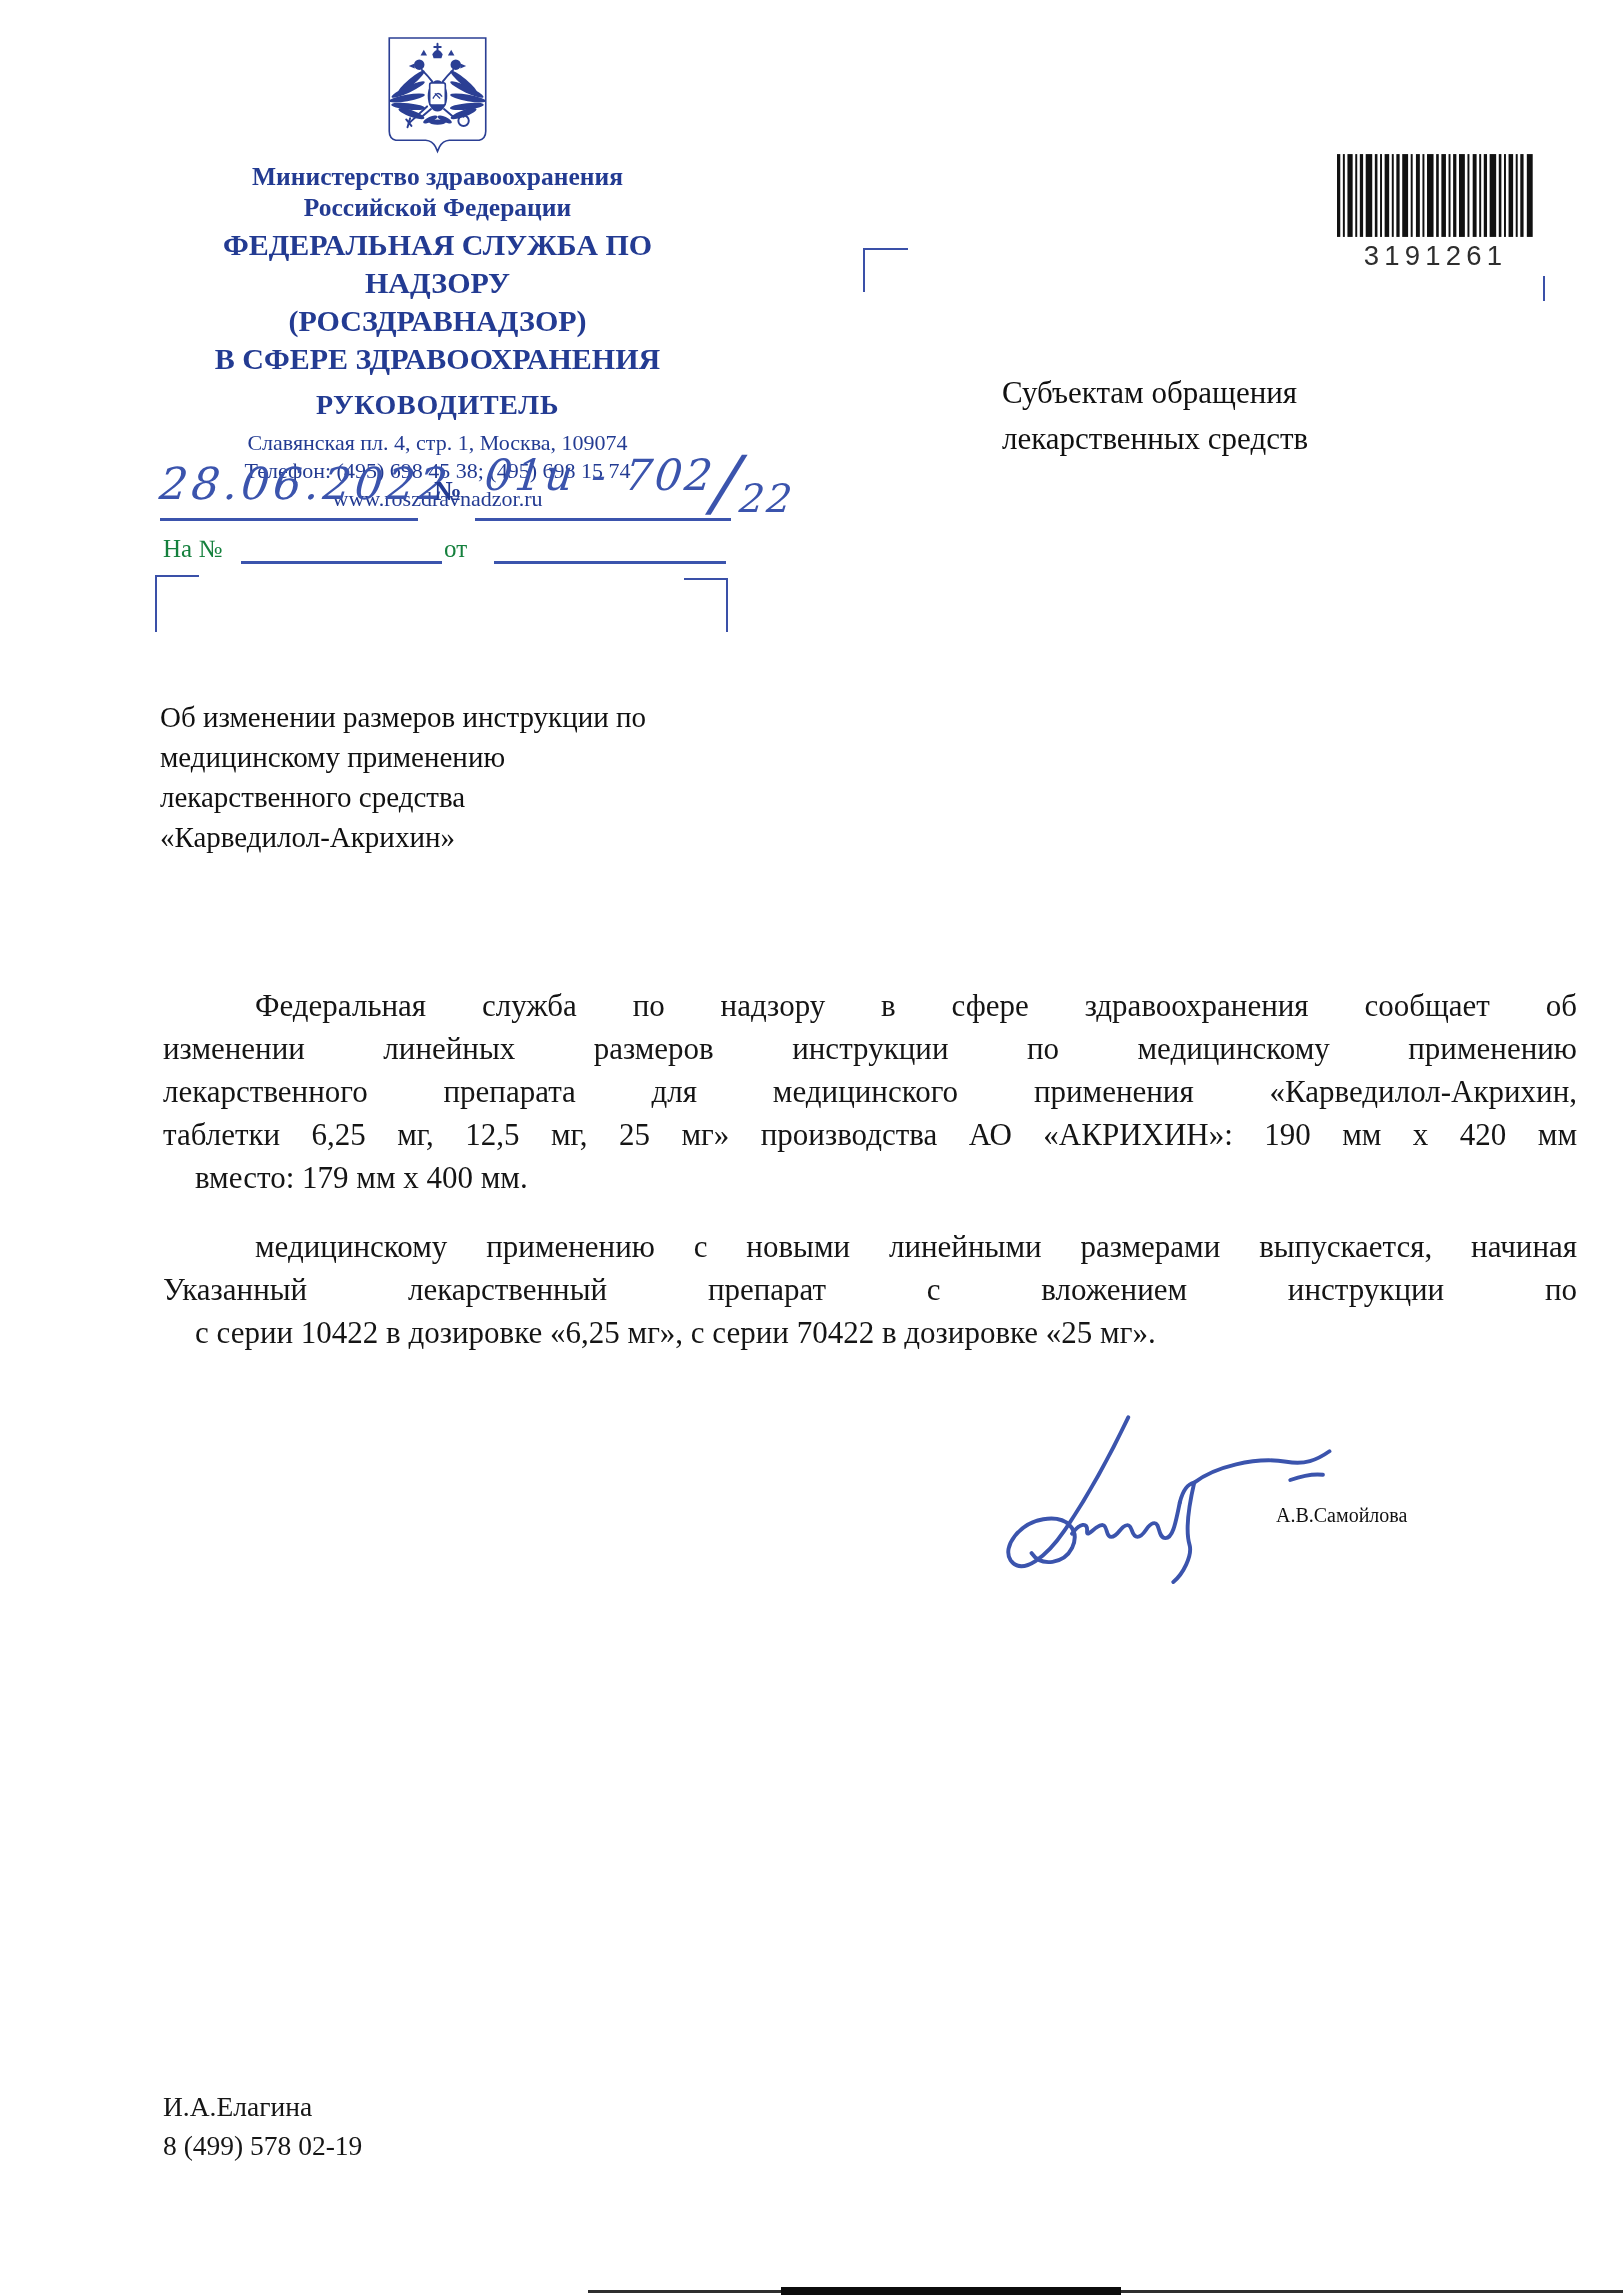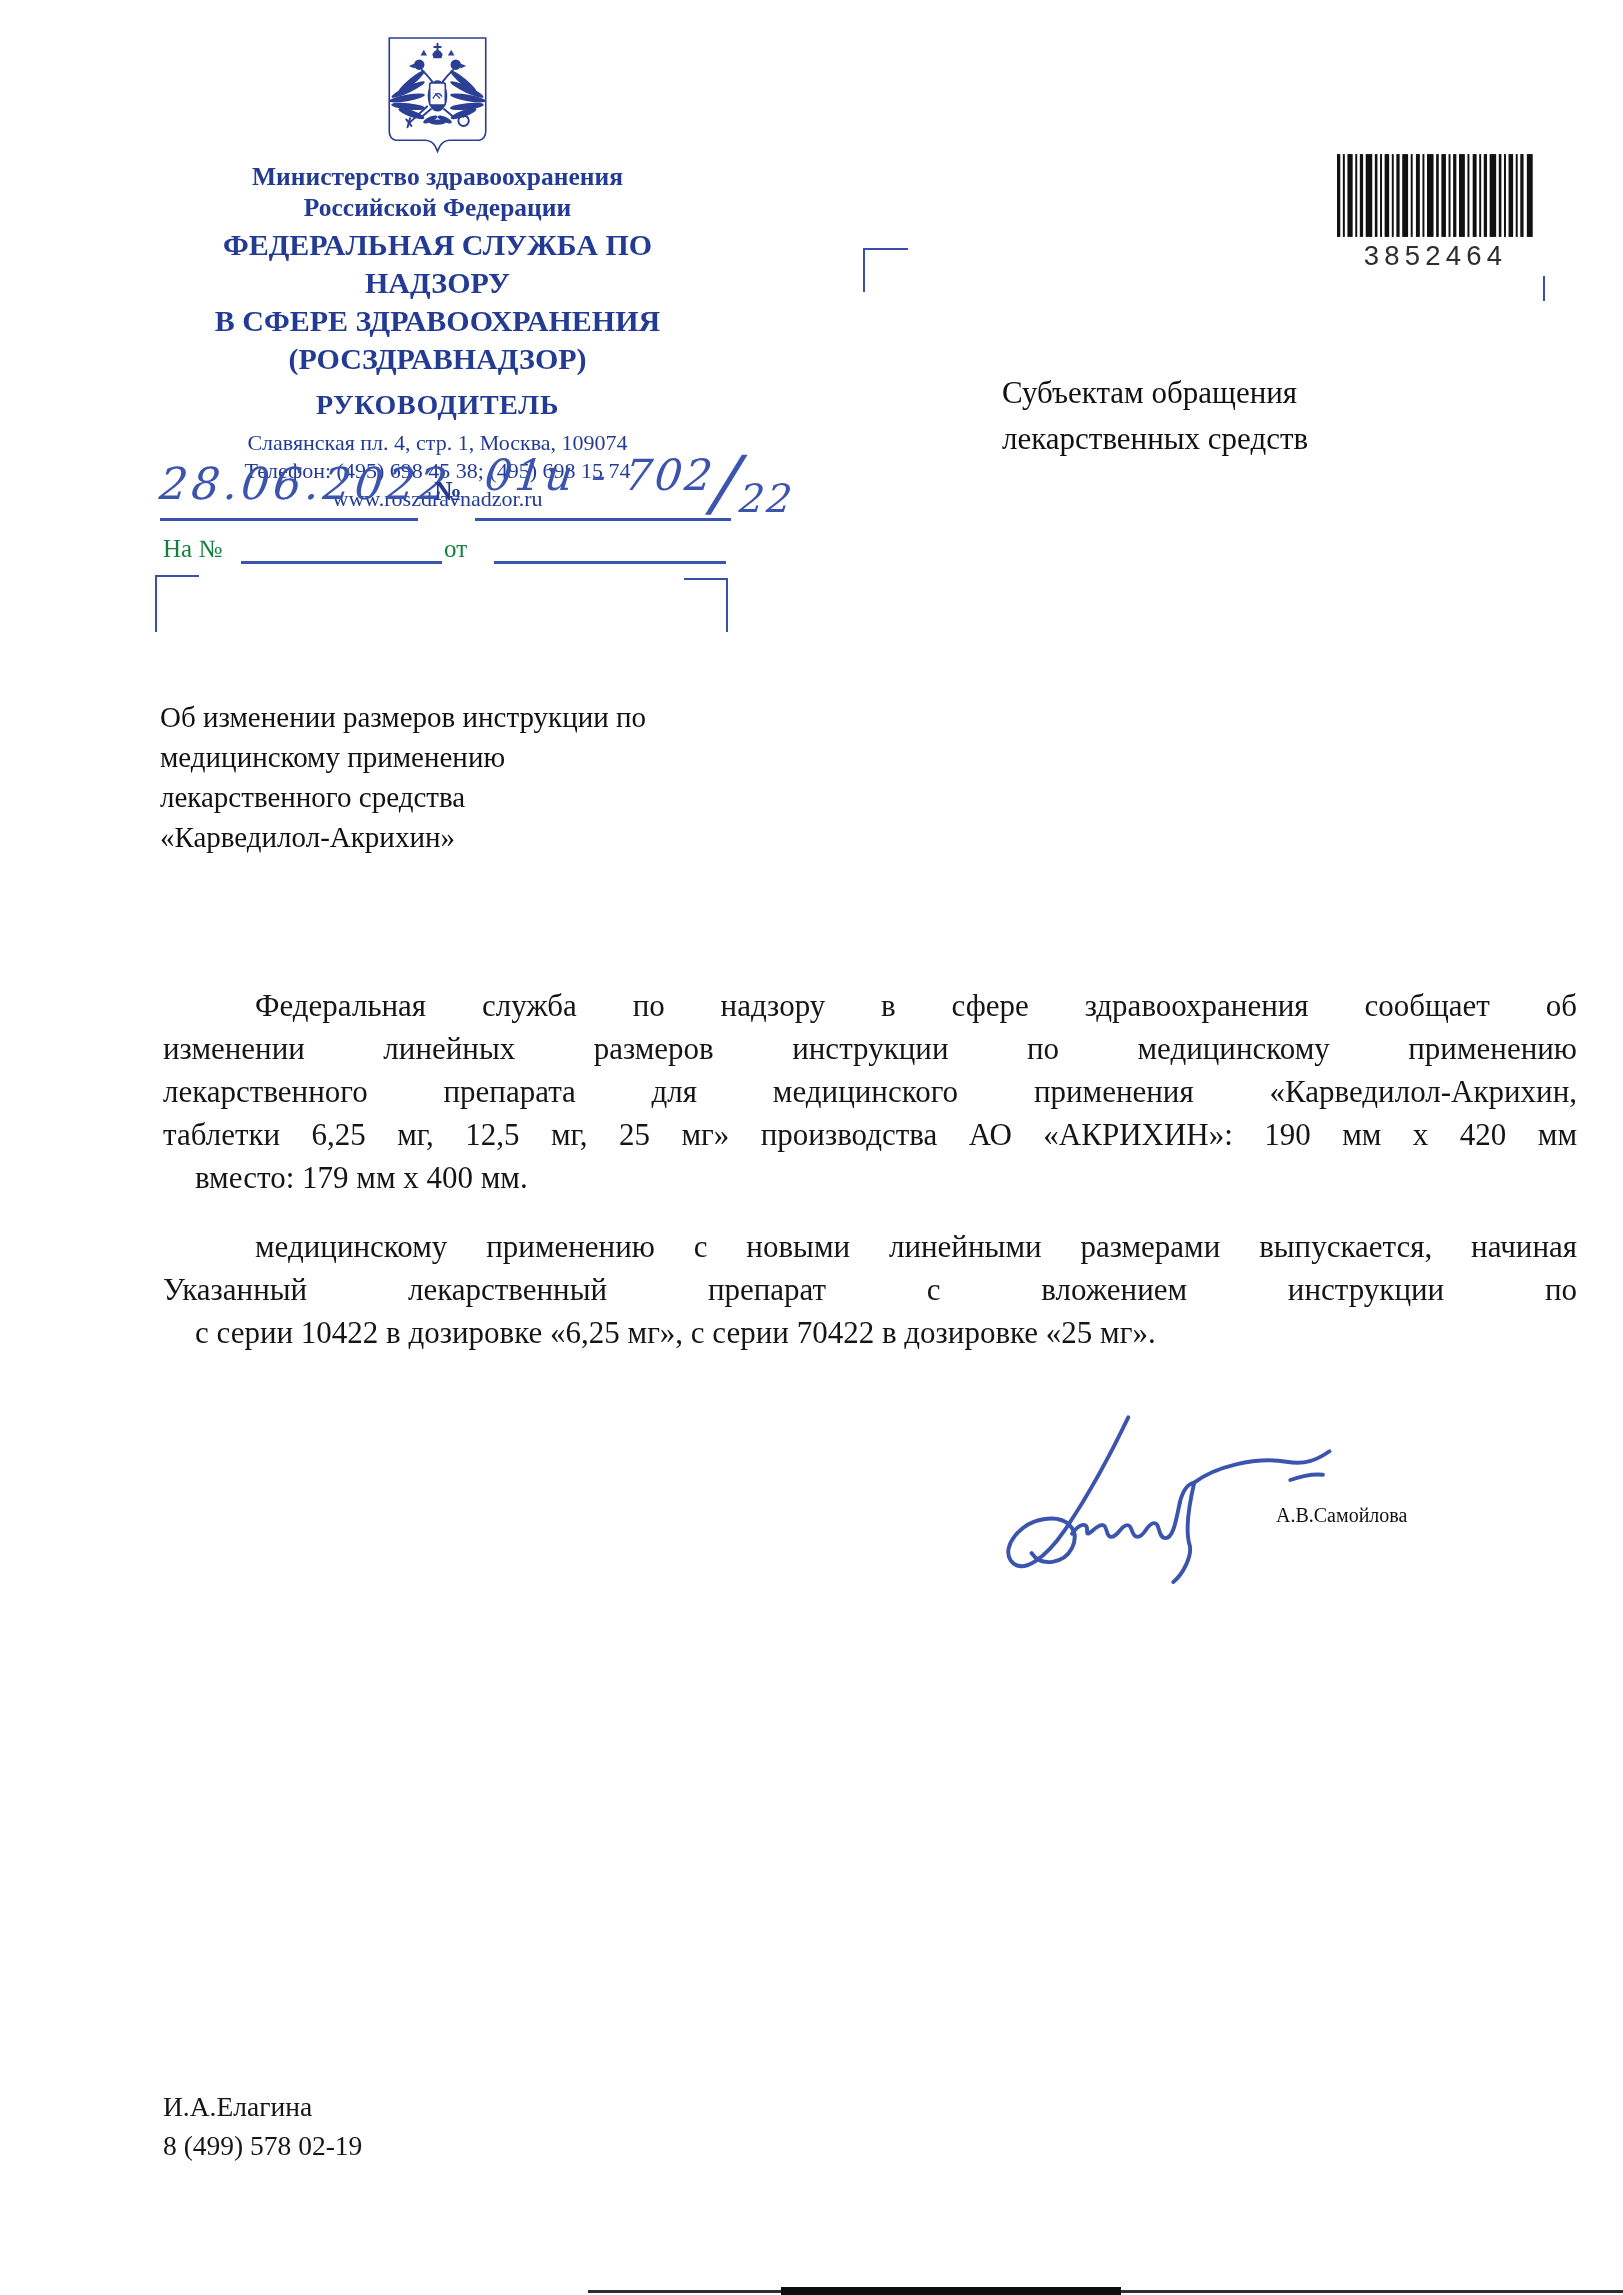--- a/index.html
+++ b/index.html
@@ -118,22 +118,22 @@
         <rect x="68" y="72" width="24" height="34" rx="3" fill="#ffffff" stroke="#2b3f94" stroke-width="2.5"></rect>
         <path d="M73,96 q7,-14 14,-3 M76,88 l8,8" fill="none" stroke="#2b3f94" stroke-width="2"></path>
       </svg>
     </div>
     <div class="ministry">
       <div>Министерство здравоохранения</div>
       <div>Российской Федерации</div>
     </div>
     <div class="service">
       <div>ФЕДЕРАЛЬНАЯ СЛУЖБА ПО НАДЗОРУ</div>
+      <div>(РОСЗДРАВНАДЗОР)</div>
       <div>В СФЕРЕ ЗДРАВООХРАНЕНИЯ</div>
-      <div>(РОСЗДРАВНАДЗОР)</div>
     </div>
     <div class="ruler-title">РУКОВОДИТЕЛЬ</div>
     <div class="addr">
       <span class="addr-line">Славянская пл. 4, стр. 1, Москва, 109074</span>
       <span class="addr-line">Телефон: (495) 698 45 38; (495) 698 15 74</span>
       <span class="addr-line">www.roszdravnadzor.ru</span>
     </div>
   </div>
 
   <div class="abs barcode-wrap">
@@ -166,21 +166,21 @@
         <rect x="225" y="0" width="5" height="127"></rect>
           <rect x="234" y="0" width="10" height="127"></rect>
         <rect x="248" y="0" width="4" height="127"></rect>
           <rect x="256" y="0" width="3" height="127"></rect>
         <rect x="263" y="0" width="7" height="127"></rect>
           <rect x="274" y="0" width="3" height="127"></rect>
         <rect x="281" y="0" width="5" height="127"></rect>
           <rect x="291" y="0" width="9" height="127"></rect>
       </g>
     </svg>
-    <div class="barcode-digits">3852464</div>
+    <div class="barcode-digits">3191261</div>
   </div>
 
   <div class="abs corner corner-tl" style="left:863px;top:248px;width:43px;height:42px;"></div>
   <div class="abs corner corner-tl" style="left:155px;top:575px;width:42px;height:55px;"></div>
   <div class="abs corner corner-tr" style="left:684px;top:578px;width:42px;height:52px;"></div>
   <div class="abs tick-v" style="left:1543px;top:276px;height:25px;"></div>
 
   <div class="abs hand hand-date">28.06.2022</div>
   <div class="abs num-sign">№</div>
   <div class="abs hand hand-num"><span>01и - 702</span><span class="hand-slash">/</span><span class="hand-suffix">22</span></div>

